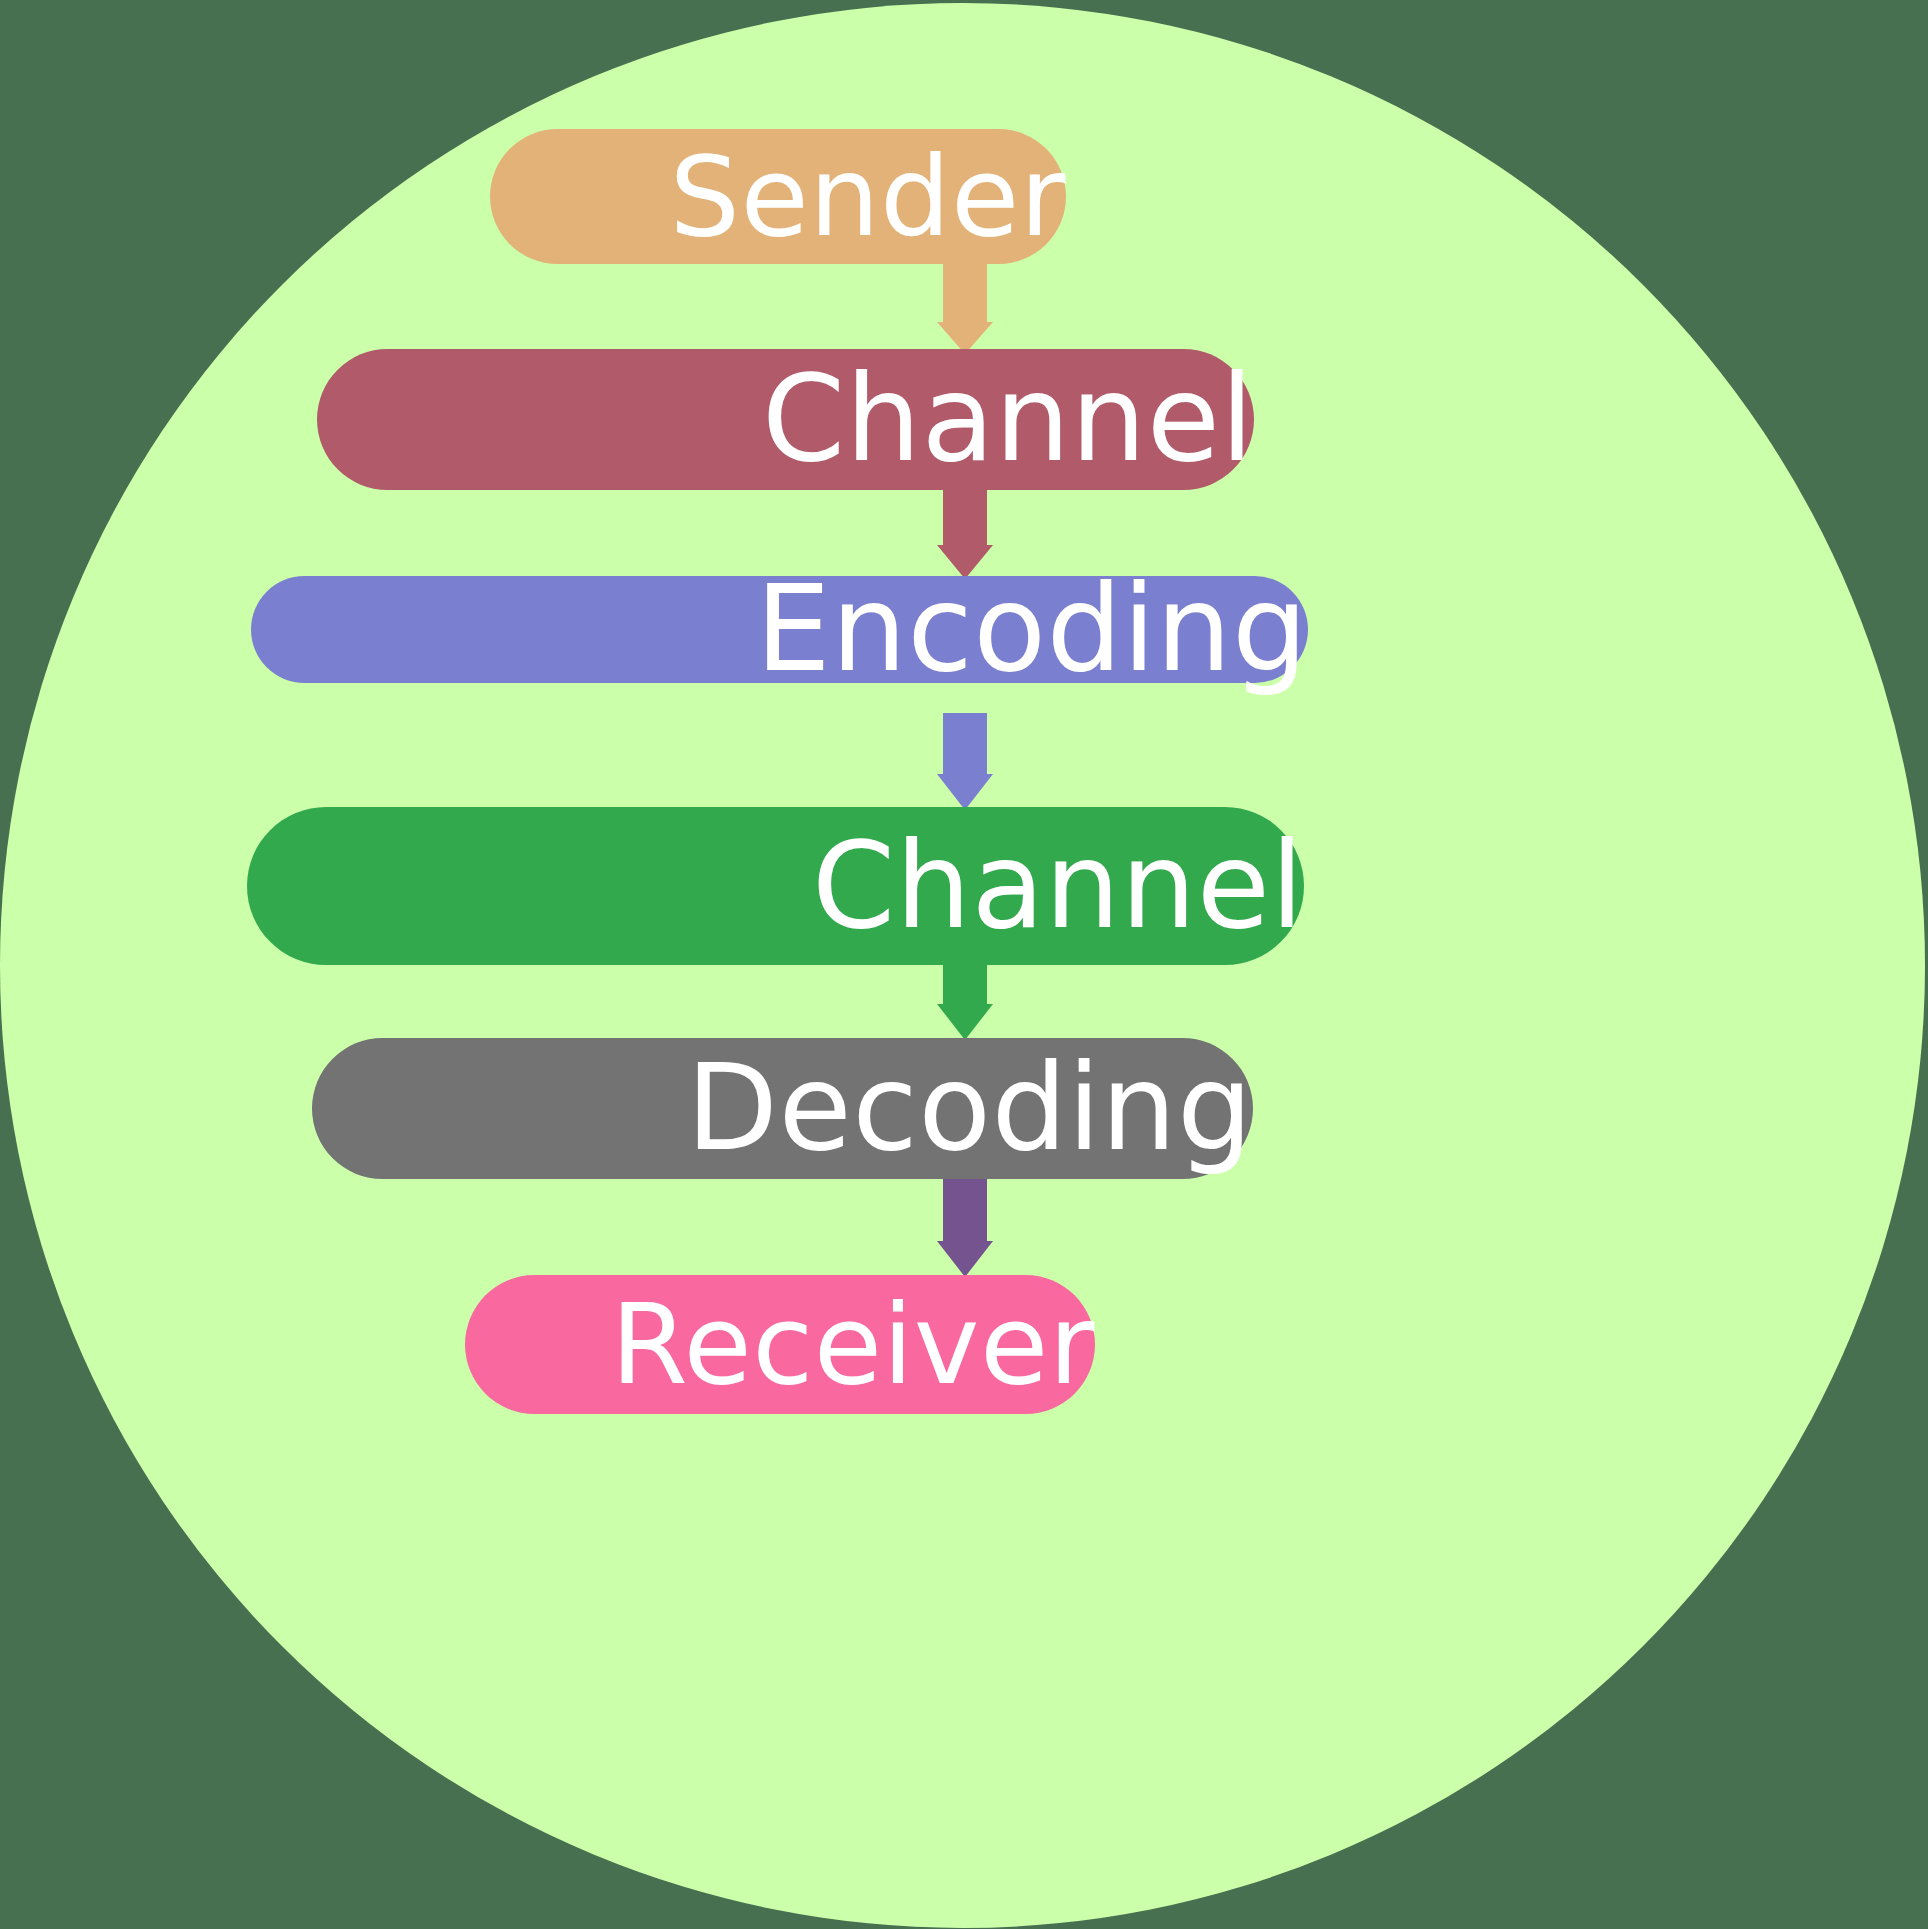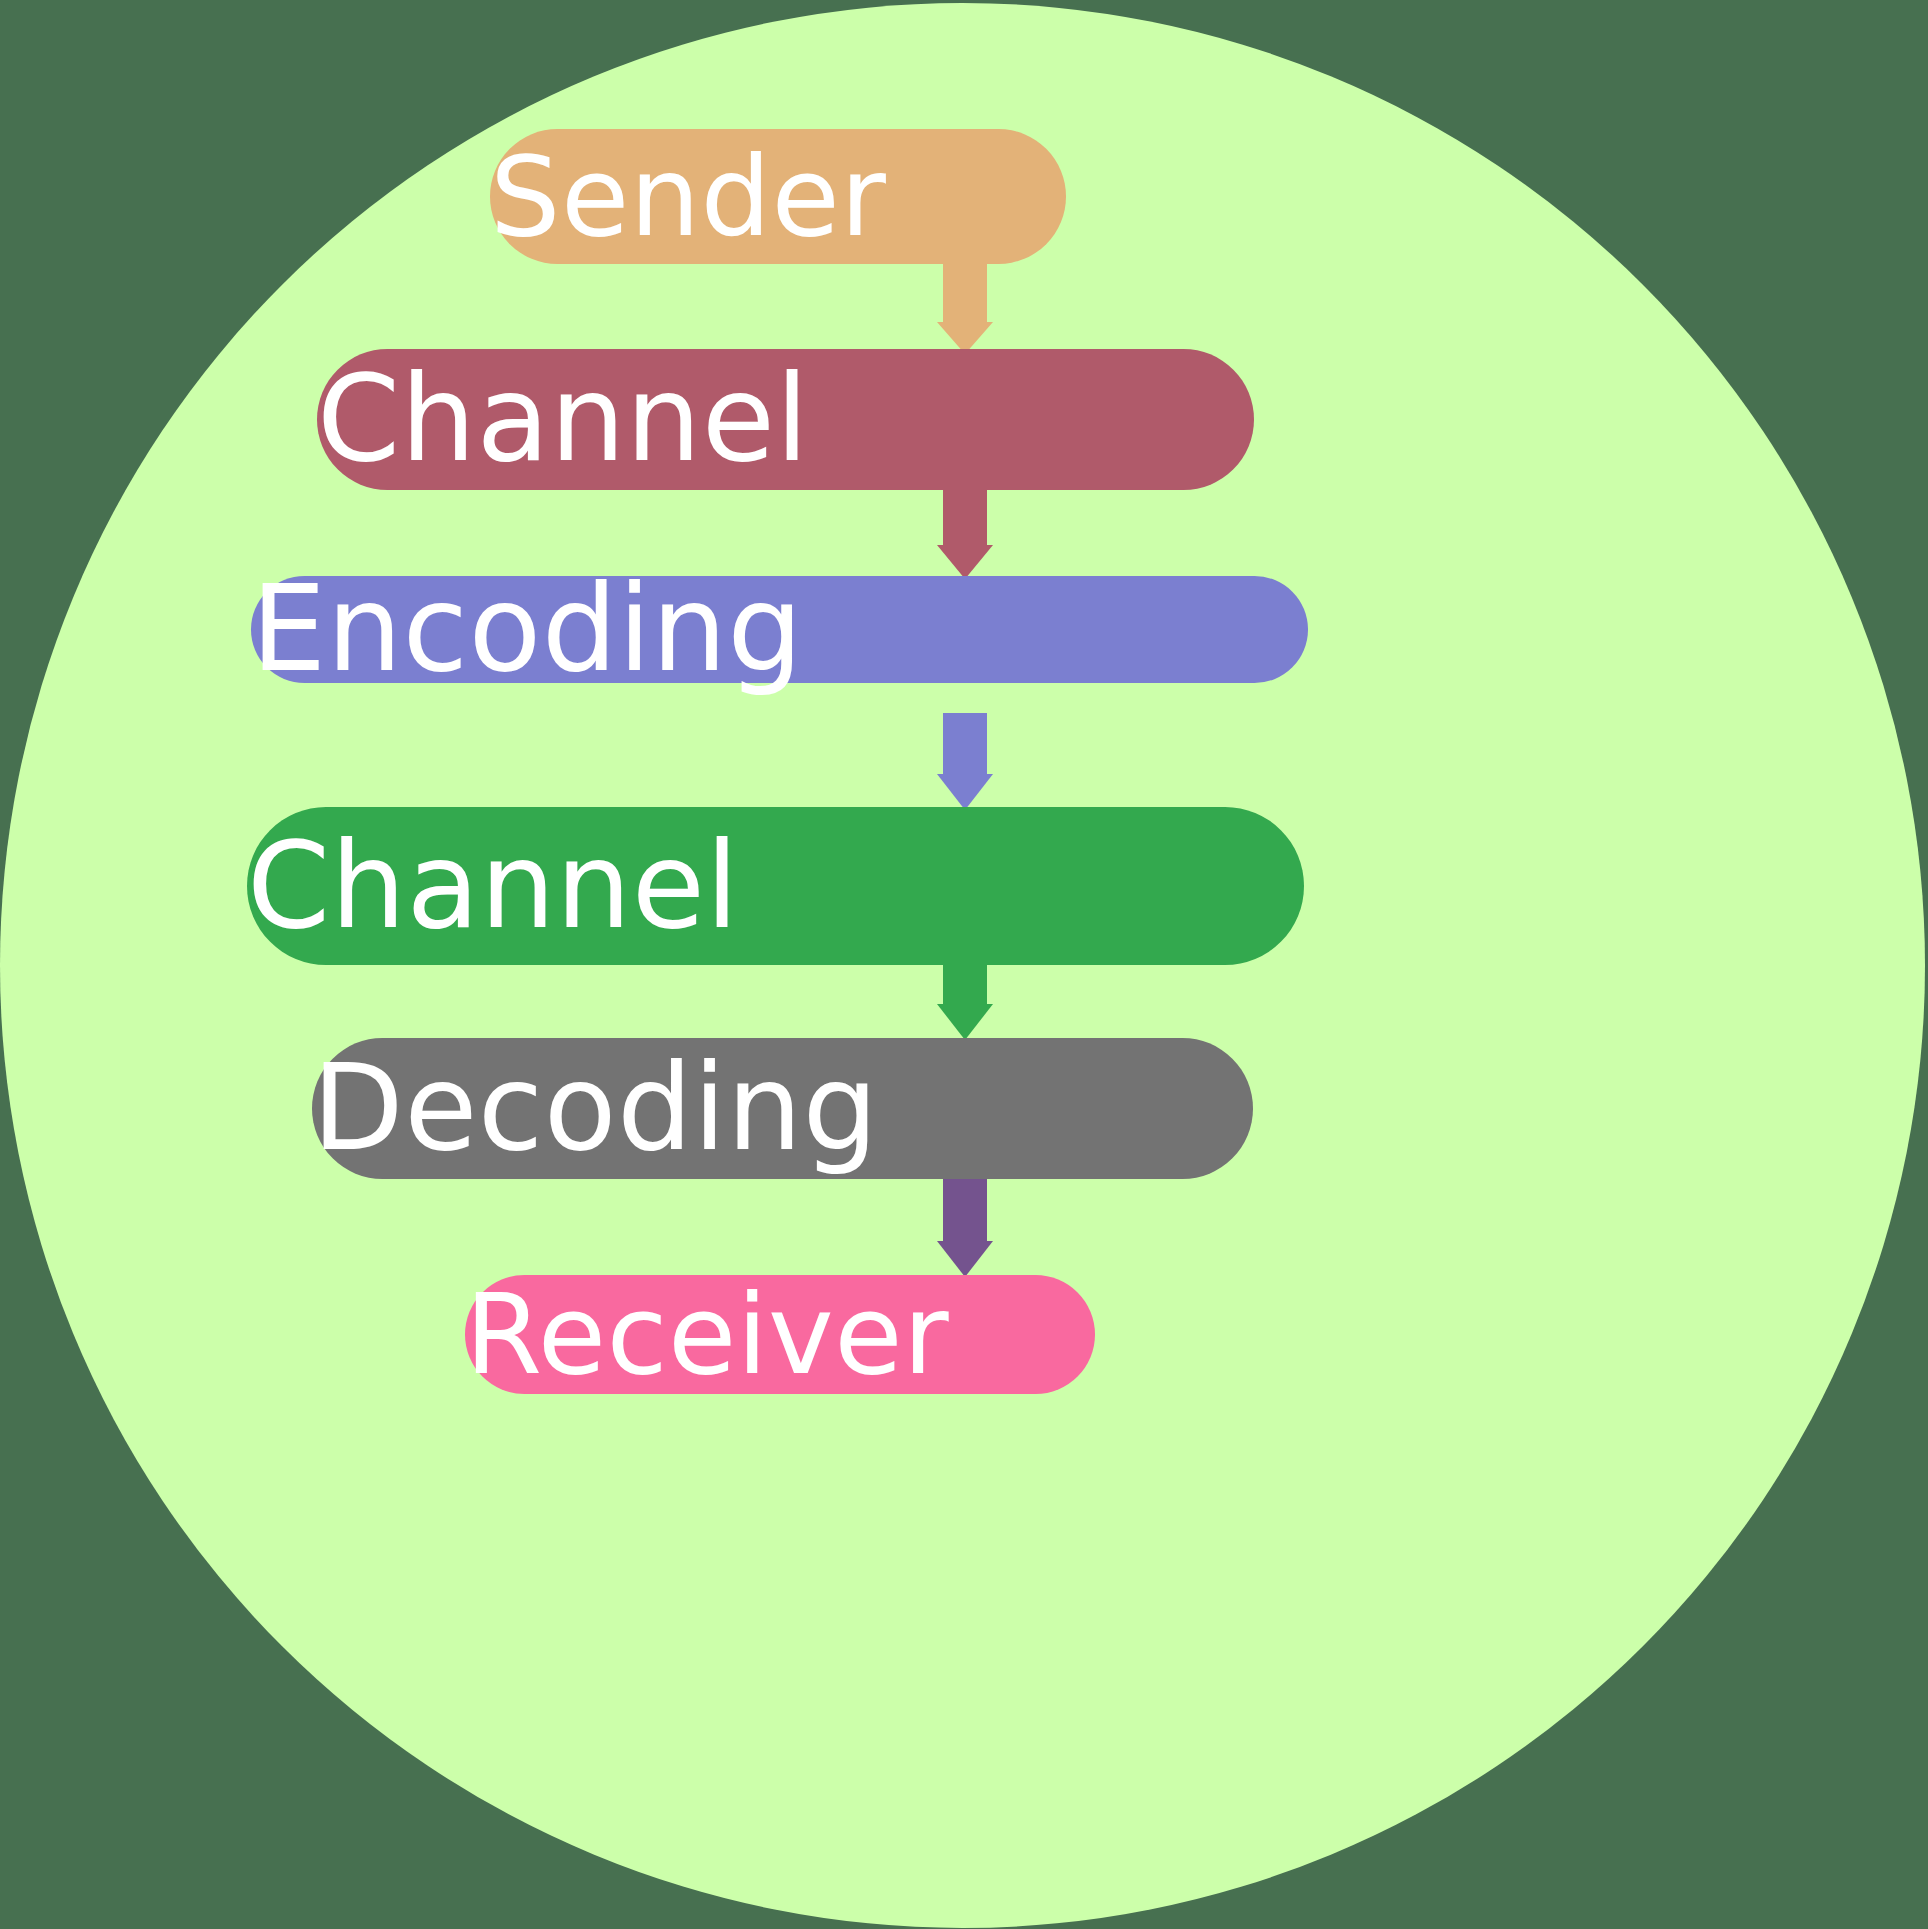--- a/index.html
+++ b/index.html
@@ -41,21 +41,21 @@
     width: 1929px;
     height: 1930px;
   }
 
   .node {
     position: absolute;
     box-sizing: border-box;
     border-radius: 989px;
     display: flex;
     align-items: center;
-    justify-content: flex-start;
+    justify-content: flex-end;
     color: #ffffff;
     letter-spacing: 0.5px;
     line-height: 1;
     white-space: nowrap;
     user-select: none;
   }
 
   .node-label {
     display: block;
     font-weight: 400;
@@ -119,19 +119,19 @@
       </div>
       <div class="node" style="left: 251px; top: 576px; width: 1057px; height: 107px; background: rgb(123, 127, 208);">
         <span class="node-label" style="font-size: 119px; color: rgb(255, 255, 255);">Encoding</span>
       </div>
       <div class="node" style="left: 247px; top: 807px; width: 1057px; height: 158px; background: rgb(51, 169, 78);">
         <span class="node-label" style="font-size: 119px; color: rgb(255, 255, 255);">Channel</span>
       </div>
       <div class="node" style="left: 312px; top: 1038px; width: 941px; height: 141px; background: #737373;">
         <span class="node-label" style="font-size: 119px; color: rgb(255, 255, 255);">Decoding</span>
       </div>
-      <div class="node" style="left: 465px; top: 1275px; width: 630px; height: 119px; background: rgb(249, 105, 159);">
+      <div class="node" style="left: 465px; top: 1275px; width: 630px; height: 139px; background: rgb(249, 105, 159);">
         <span class="node-label" style="font-size: 111px; color: rgb(255, 255, 255);">Receiver</span>
       </div>
     </div>
 
 </div>
 
 
 </body></html>

